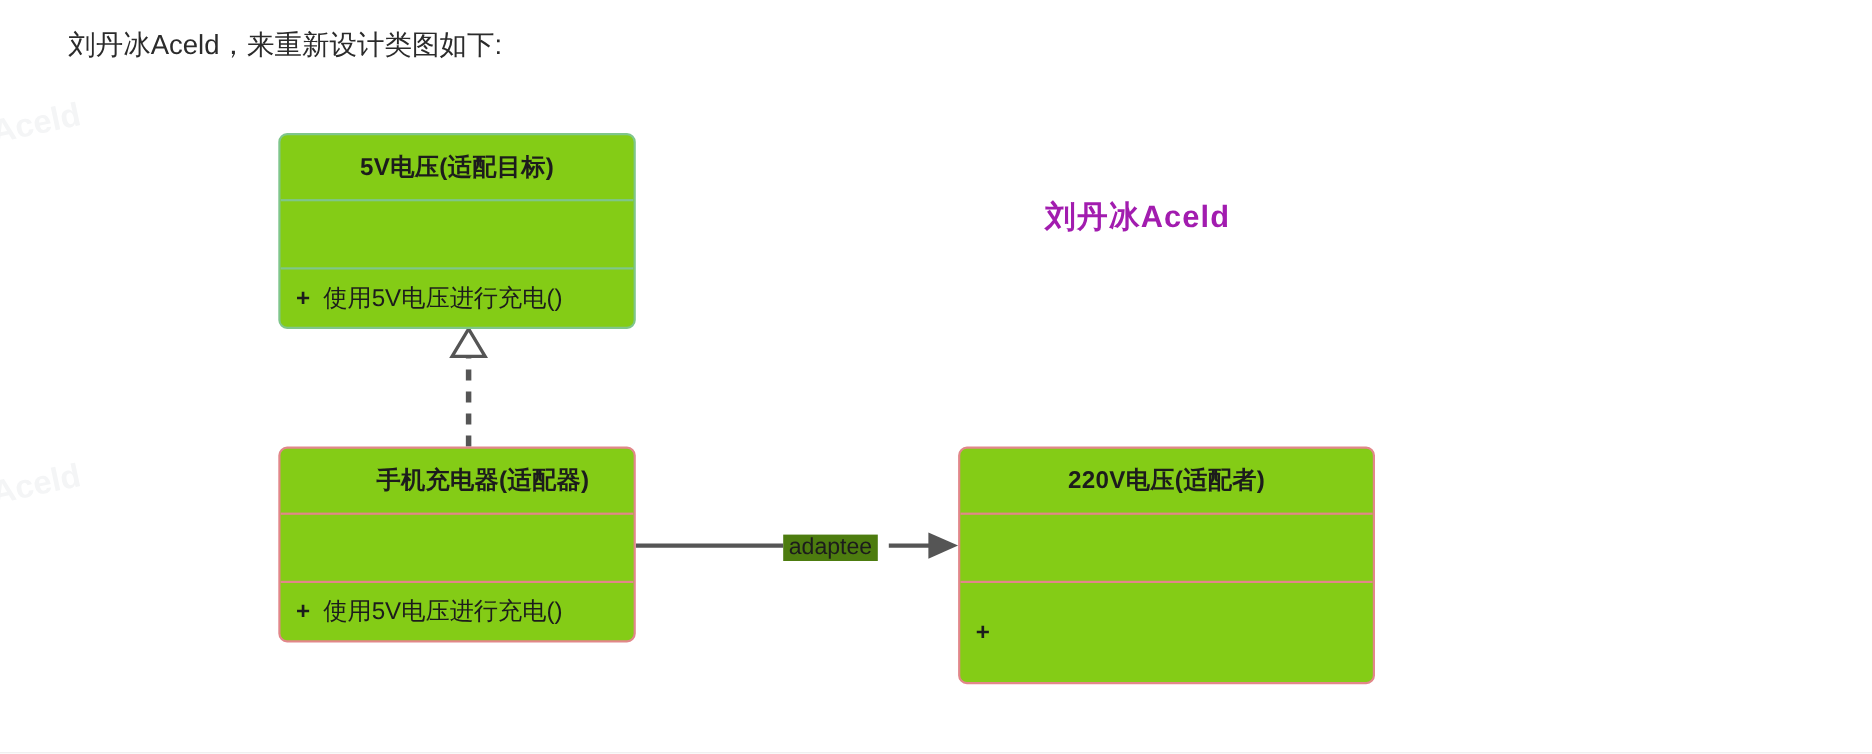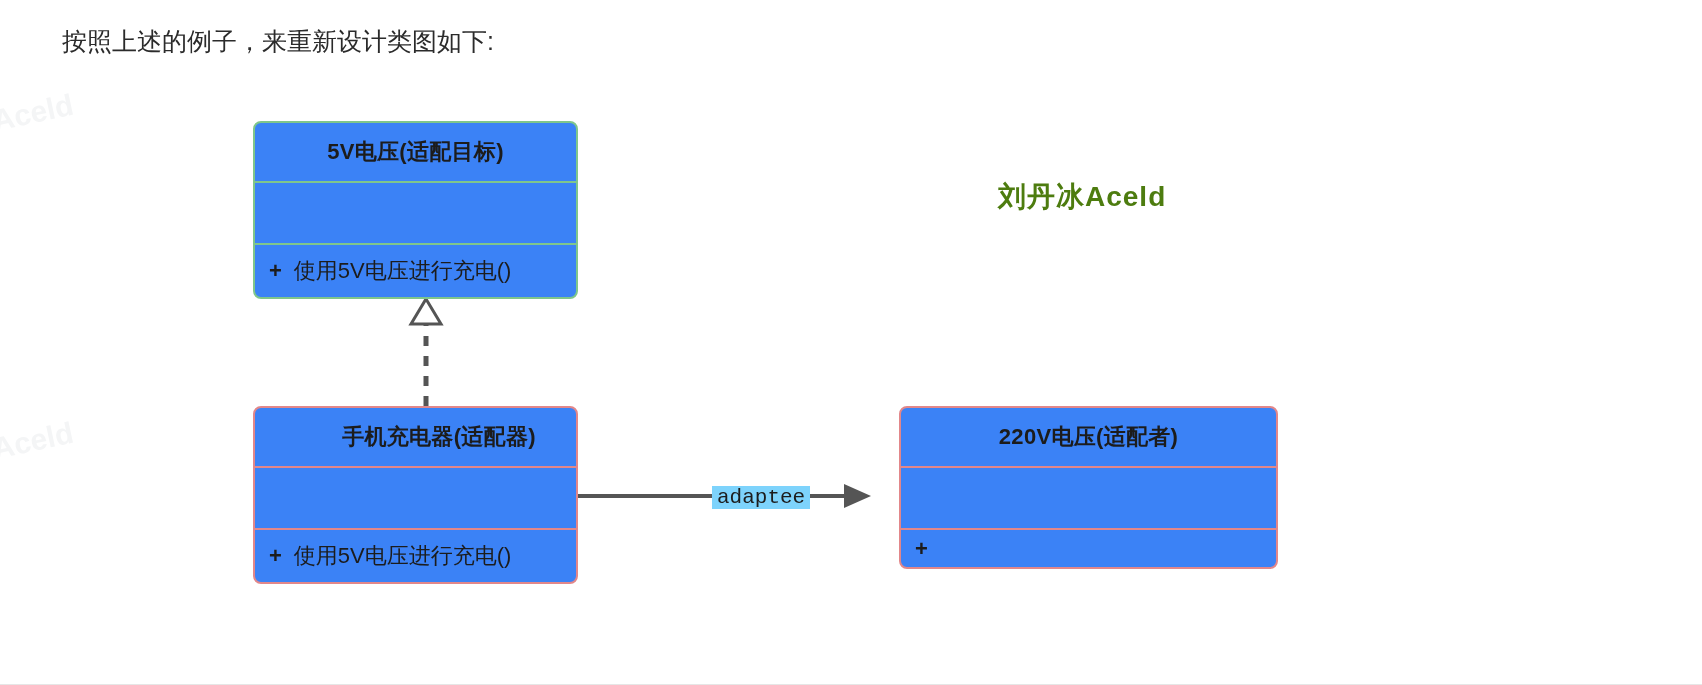--- a/index.html
+++ b/index.html
@@ -28,25 +28,24 @@
     white-space: nowrap;
   }
 
   
   .wm-center {
     position: absolute;
     left: 950px;
     top: 178px;
     font-size: 28px;
     font-weight: bold;
-    color: #4d7c0f;
+    color: #a21caf;
     letter-spacing: 1px;
     white-space: nowrap;
     user-select: none;
-    margin-left: 48px;
   }
   .wm-faint {
     position: absolute;
     font-size: 30px;
     font-weight: bold;
     color: #f4f5f6;
     white-space: nowrap;
     transform: rotate(-12deg);
     user-select: none;
   }
@@ -59,21 +58,21 @@
     left: 0;
     top: 0;
     width: 1702px;
     height: 685px;
   }
 
   
   .uml-class {
     position: absolute;
     box-sizing: border-box;
-    background: #3b82f6;
+    background: #84cc16;
     border-radius: 8px;
     border-width: 2px;
     border-style: solid;
     display: flex;
     flex-direction: column;
     overflow: hidden;
   }
   .uml-class.green { border-color: #7fc68b; }
   .uml-class.red   { border-color: #e2878a; }
 
@@ -131,44 +130,42 @@
   }
   #class-adapter .uml-title  { height: 58px; padding-left: 47px; }
   #class-adapter .uml-attrs  { height: 60px; }
   #class-adapter .uml-methods{ flex: 1; }
 
   
   #class-adaptee {
     left: 871px;
     top: 406px;
     width: 379px;
-    height: 163px;
-    margin-left: 28px;
+    height: 216px;
   }
   #class-adaptee .uml-title  { height: 58px; }
   #class-adaptee .uml-attrs  { height: 60px; }
   #class-adaptee .uml-methods{ flex: 1; }
 
   
   .connector-svg {
     position: absolute;
     left: 0;
     top: 0;
     width: 1702px;
     height: 685px;
     pointer-events: none;
   }
   .edge-label {
     position: absolute;
     font-size: 21px;
     color: #1c1c1c;
-    background: #7dd3fc;
+    background: #4d7c0f;
     padding: 0 5px;
     white-space: nowrap;
-    font-family: Liberation Mono, monospace;
   }
   #label-adaptee {
     left: 712px;
     top: 486px;
   }
 
   
   .page-rule {
     position: absolute;
     left: 0;
@@ -176,21 +173,21 @@
     width: 1702px;
     height: 1px;
     background: #e6e6e6;
   }
 </style>
 </head>
 <body>
 
 <div class="diagram">
 
-  <div class="page-heading">按照上述的例子，来重新设计类图如下:</div>
+  <div class="page-heading">刘丹冰Aceld，来重新设计类图如下:</div>
 
   <div class="wm-faint a">Aceld</div>
   <div class="wm-faint b">Aceld</div>
   <div class="wm-center">刘丹冰Aceld</div>
 
   <svg class="connector-svg">
 
     <g>
       <line x1="426" y1="406" x2="426" y2="322" stroke="#555555" stroke-width="5" stroke-dasharray="10 10"></line>
       <polygon points="426,299 441,324 411,324" fill="#ffffff" stroke="#555555" stroke-width="3" stroke-linejoin="miter"></polygon>

